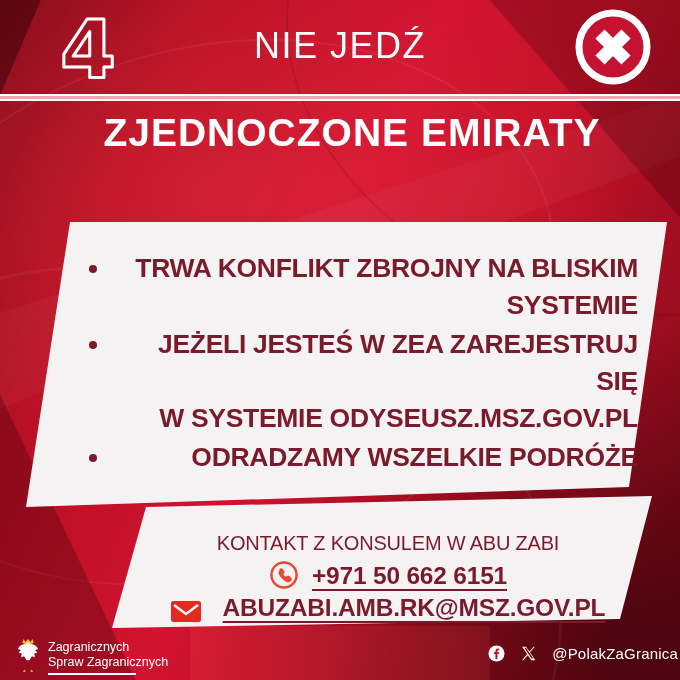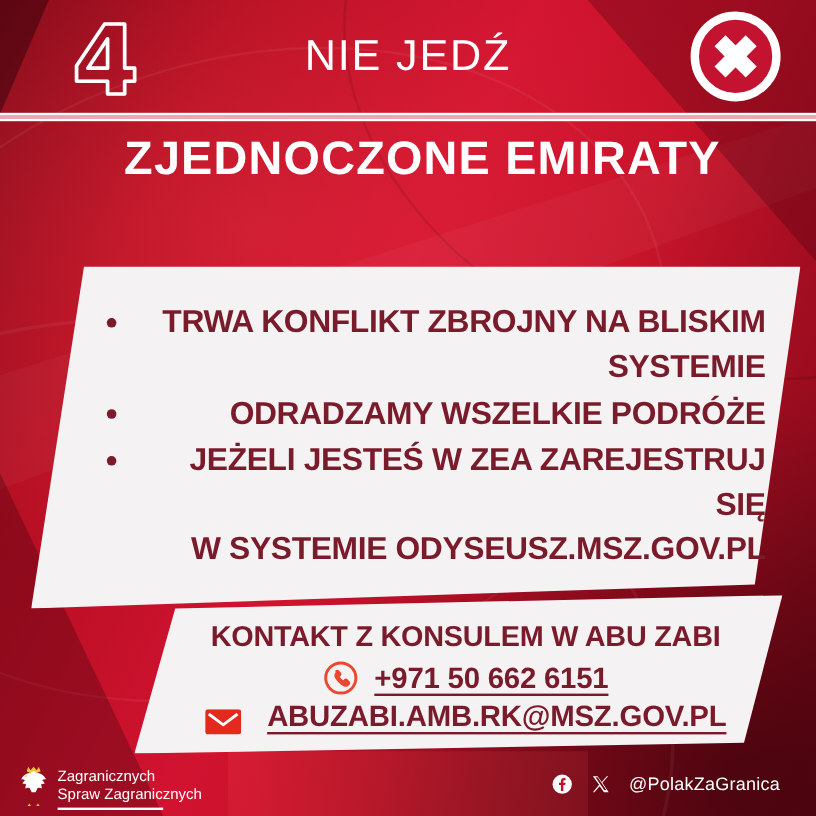--- a/index.html
+++ b/index.html
@@ -52,33 +52,33 @@
   .bullet-list li::before{
     content:"";position:absolute;left:3px;top:15px;width:8px;height:8px;border-radius:50%;background:#7a1b2b;
   }
   .bullet-list li span{display:block;}
   span:empty{display:none;}
 
   
   .banner-shape{position:absolute;inset:0;background:#f5f2f3;
     clip-path:polygon(146px 507px,652px 496px,620px 619px,112px 628px);}
   .banner-content{position:absolute;left:118px;top:506px;width:540px;color:#7a1b2b;}
-  .contact-heading{margin-top:11px;text-align:center;font-weight:bold;font-size:24px;letter-spacing:-0.2px;}
+  .contact-heading{margin-top:26px;text-align:center;font-weight:normal;font-size:20px;letter-spacing:-0.2px;}
   .contact-row{display:flex;align-items:flex-end;justify-content:center;margin-top:5px;gap:13px;}
   .contact-row.email-row{gap:22px;margin-top:4px;}
   .contact-link{
     font-weight:bold;font-size:24.5px;letter-spacing:-0.2px;color:#7a1b2b;text-decoration:underline;
     text-decoration-thickness:2px;text-underline-offset:5px;
   }
 
   
   .eagle{position:absolute;left:12px;top:637px;width:32px;height:36px;}
   .ministry{position:absolute;left:48px;top:640px;color:#fff;font-size:12.5px;line-height:15px;}
   .ministry-underline{position:absolute;left:48px;top:673px;width:88px;height:2px;background:#fff;}
-  .social{position:absolute;right:30px;top:645px;display:flex;align-items:center;gap:16px;}
+  .social{position:absolute;right:2px;top:645px;display:flex;align-items:center;gap:16px;}
   .social-handle{color:#fff;font-size:15px;letter-spacing:0.2px;}
 </style>
 </head>
 <body>
 
 <div class="poster">
 
   <div class="swirl swirl1"></div>
   <div class="swirl swirl2"></div>
   <div class="swirl swirl3"></div>
@@ -106,26 +106,26 @@
   </div>
 
   <div class="card-shape"></div>
   <div class="card-content">
     <ul class="bullet-list">
       <li>
         <span>TRWA KONFLIKT ZBROJNY NA BLISKIM</span>
         <span>SYSTEMIE</span>
       </li>
       <li>
+        <span>JEŻELI JESTEŚ W ZEA ZAREJESTRUJ SIĘ</span>
+        <span>W SYSTEMIE ODYSEUSZ.MSZ.GOV.PL</span>
+      </li>
+      <li>
         <span>ODRADZAMY WSZELKIE PODRÓŻE</span>
         <span></span>
-      </li>
-      <li>
-        <span>JEŻELI JESTEŚ W ZEA ZAREJESTRUJ SIĘ</span>
-        <span>W SYSTEMIE ODYSEUSZ.MSZ.GOV.PL</span>
       </li>
     </ul>
   </div>
 
   <div class="banner-shape"></div>
   <div class="banner-content">
     <div class="contact-heading">KONTAKT Z KONSULEM W ABU ZABI</div>
 
     <div class="contact-row">
       <svg width="30" height="30" viewBox="0 0 32 32">

